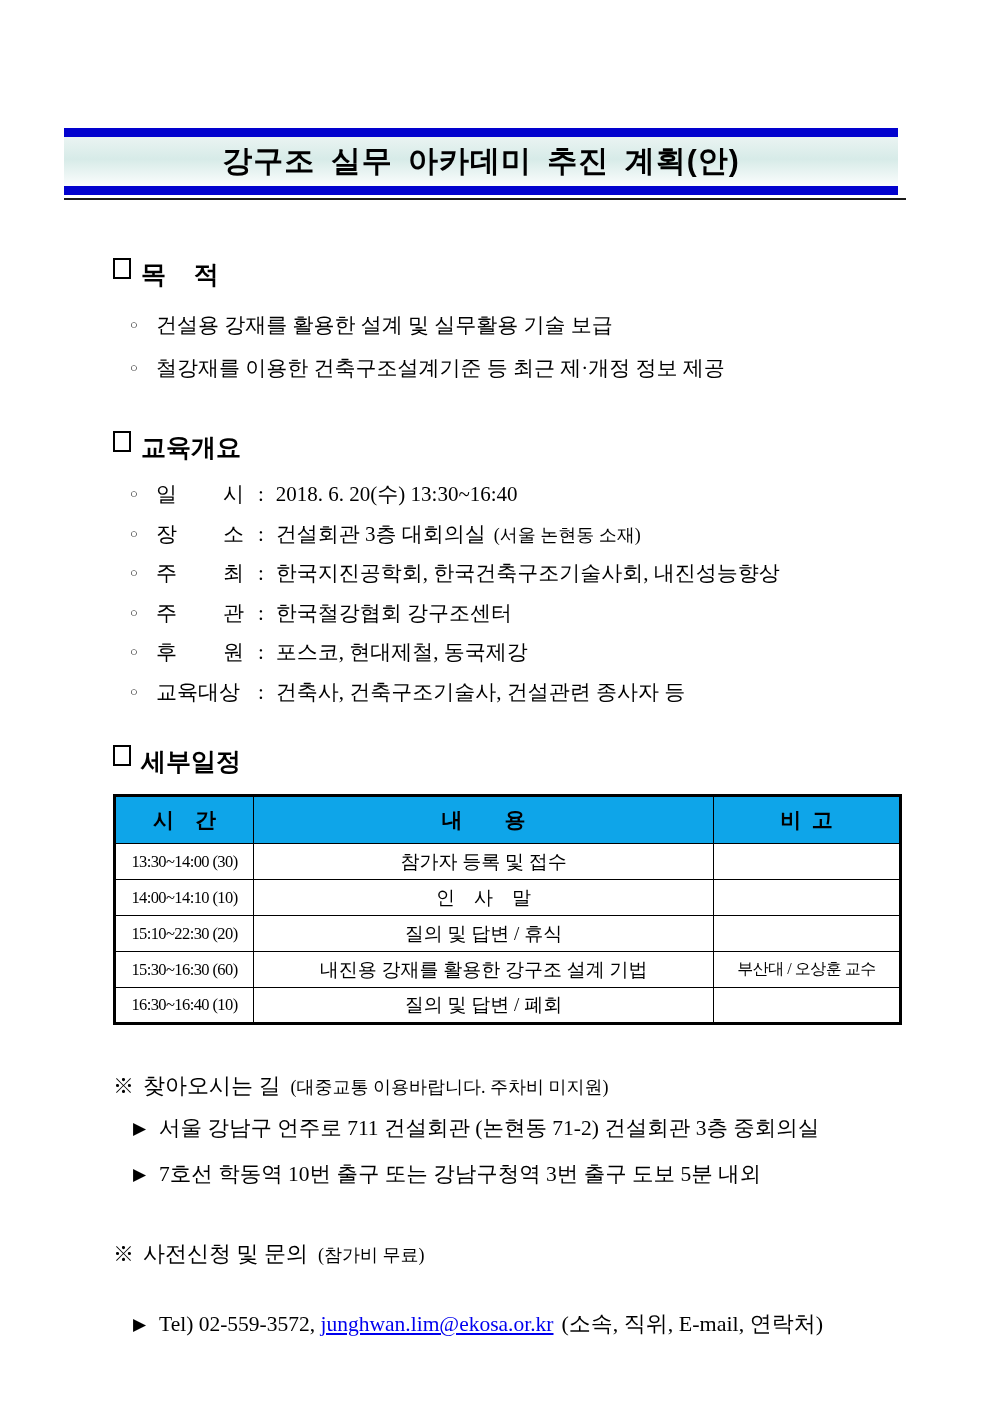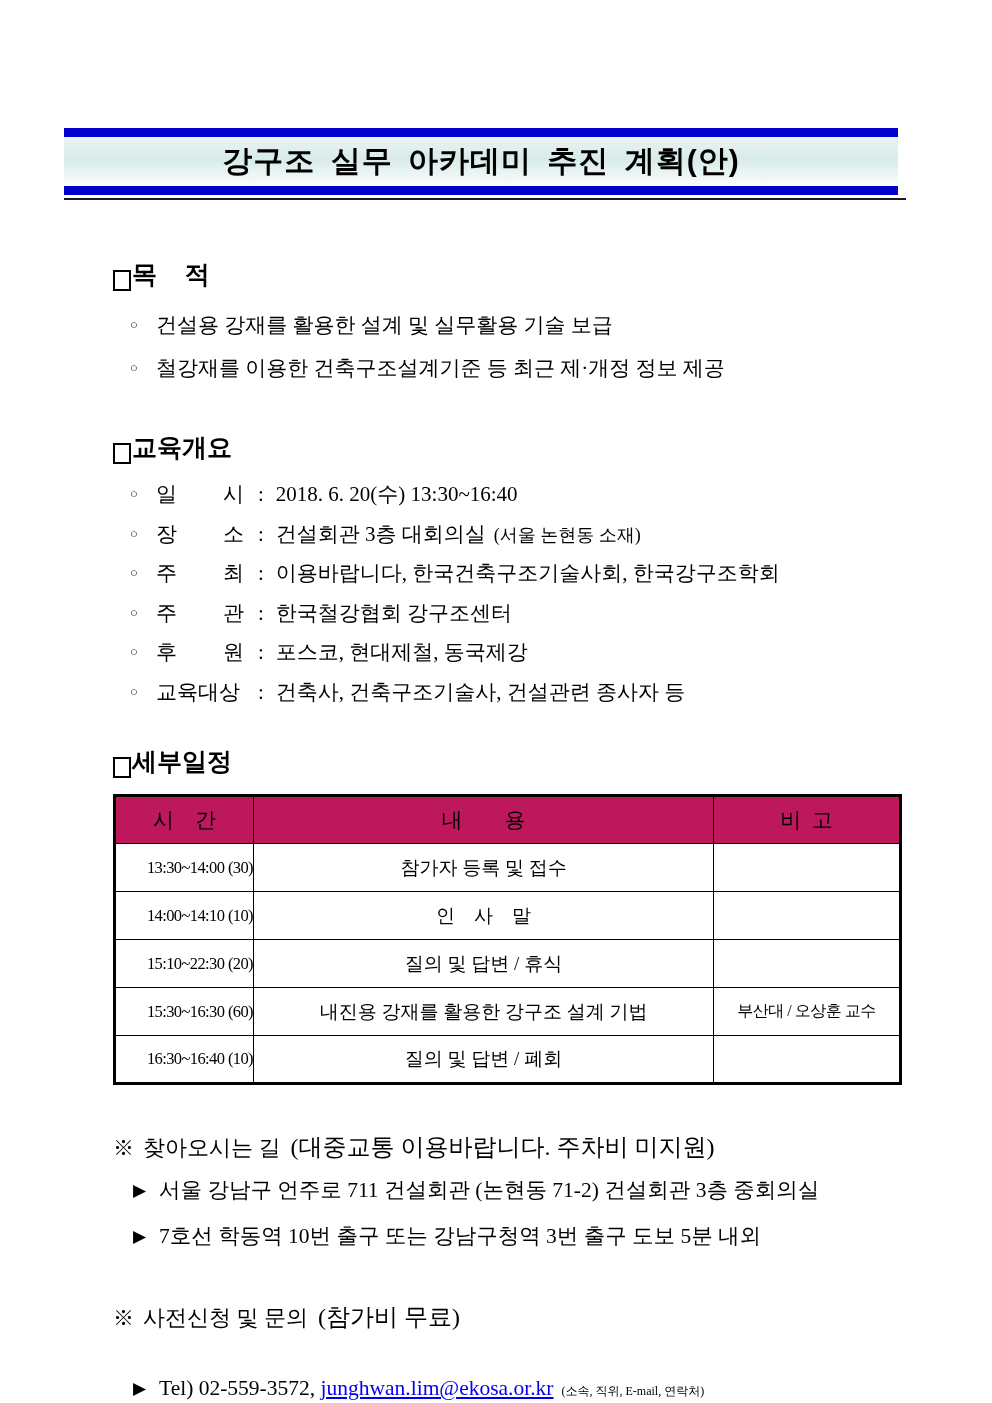--- a/index.html
+++ b/index.html
@@ -27,21 +27,21 @@
     font-size: 30px;
     letter-spacing: 1px;
     word-spacing: 6px;
     color: #000;
   }
   .banner-underline { height: 2px; background: #1a1a1a; margin: 3px -8px 0 0; }
 
   
   .content { margin: 0 92px 0 113px; }
   .section-heading {
-    display: flex; align-items: flex-end; gap: 1px;
+    display: flex; align-items: flex-start; gap: 10px;
     font-family: "Liberation Sans", "DejaVu Sans", sans-serif;
     font-weight: 800; font-size: 25px; color: #000; margin-top: 12px;
   }
   .sq { width: 18px; height: 21px; border: 2px solid #000; background: #fff; flex: 0 0 auto; }
   .h-label { white-space: pre; }
 
   .bullet-row { display: flex; align-items: baseline; margin-left: 17px; line-height: 40px; font-size: 21px; }
   .bullet-circle { font-size: 13px; width: 26px; flex: 0 0 auto; position: relative; top: -3px; }
 
   
@@ -64,41 +64,41 @@
   
   .sec-schedule { margin-top: 32px; }
   .schedule-table {
     width: 786px; margin-top: 16px;
     border-collapse: collapse;
     border: 3px solid #000;
     table-layout: fixed;
   }
   .schedule-table th, .schedule-table td { border: 1px solid #000; text-align: center; vertical-align: middle; }
   .schedule-table th {
-    background: #be185d; height: 48px;
-    font-weight: normal; font-size: 21px; white-space: pre;
+    background: #0ea5e9; height: 48px;
+    font-weight: bold; font-size: 21px; white-space: pre;
   }
   .col-time { width: 139px; }
   .col-content { width: 460px; }
   .col-note { width: 187px; }
-  td.cell-time { height: 48px; font-size: 16.5px; letter-spacing: -0.6px; white-space: pre; text-align: right; }
+  td.cell-time { height: 36px; font-size: 16.5px; letter-spacing: -0.6px; white-space: pre; }
   td.cell-content { font-size: 19px; white-space: pre; }
   td.cell-note { font-size: 16px; letter-spacing: -0.5px; white-space: pre; }
 
   
   .note-section { margin-top: 46px; }
   .note-head { display: flex; align-items: baseline; font-size: 22px; }
   .note-marker { width: 30px; flex: 0 0 auto; font-size: 21px; }
   .note-title { font-size: 22px; }
-  .note-small { font-size: 24px; margin-left: 10px; }
+  .note-small { font-size: 18px; margin-left: 10px; }
   .arrow-row { display: flex; align-items: baseline; margin: 10px 0 0 20px; font-size: 21.5px; line-height: 34px; }
   .arrow-glyph { font-size: 17px; width: 26px; flex: 0 0 auto; position: relative; top: -1px; }
   .tel-line { white-space: pre; margin-top: 28px; }
   .email-link { color: #0000EE; text-decoration: underline; cursor: pointer; }
-  .reg-small { font-size: 12px; margin-left: 8px; }
+  .reg-small { font-size: 22px; margin-left: 8px; }
 </style>
 </head>
 <body>
 
 <div class="page">
 
   <div class="banner">
     <div class="banner-bar"></div>
     <div class="banner-body">
       <h1 class="banner-title">강구조 실무 아카데미 추진 계획(안)</h1>
@@ -142,21 +142,21 @@
           <span class="bullet-circle">○</span>
           <span class="ov-label">장 소</span>
           <span class="ov-colon">:</span>
           <span class="ov-value">건설회관 3층 대회의실</span>
           <span class="ov-small">(서울 논현동 소재)</span>
         </div>
         <div class="ov-row">
           <span class="bullet-circle">○</span>
           <span class="ov-label">주 최</span>
           <span class="ov-colon">:</span>
-          <span class="ov-value">이용바랍니다, 한국건축구조기술사회, 한국강구조학회</span>
+          <span class="ov-value">한국지진공학회, 한국건축구조기술사회, 내진성능향상</span>
         </div>
         <div class="ov-row">
           <span class="bullet-circle">○</span>
           <span class="ov-label">주 관</span>
           <span class="ov-colon">:</span>
           <span class="ov-value">한국철강협회 강구조센터</span>
         </div>
         <div class="ov-row">
           <span class="bullet-circle">○</span>
           <span class="ov-label">후 원</span>

